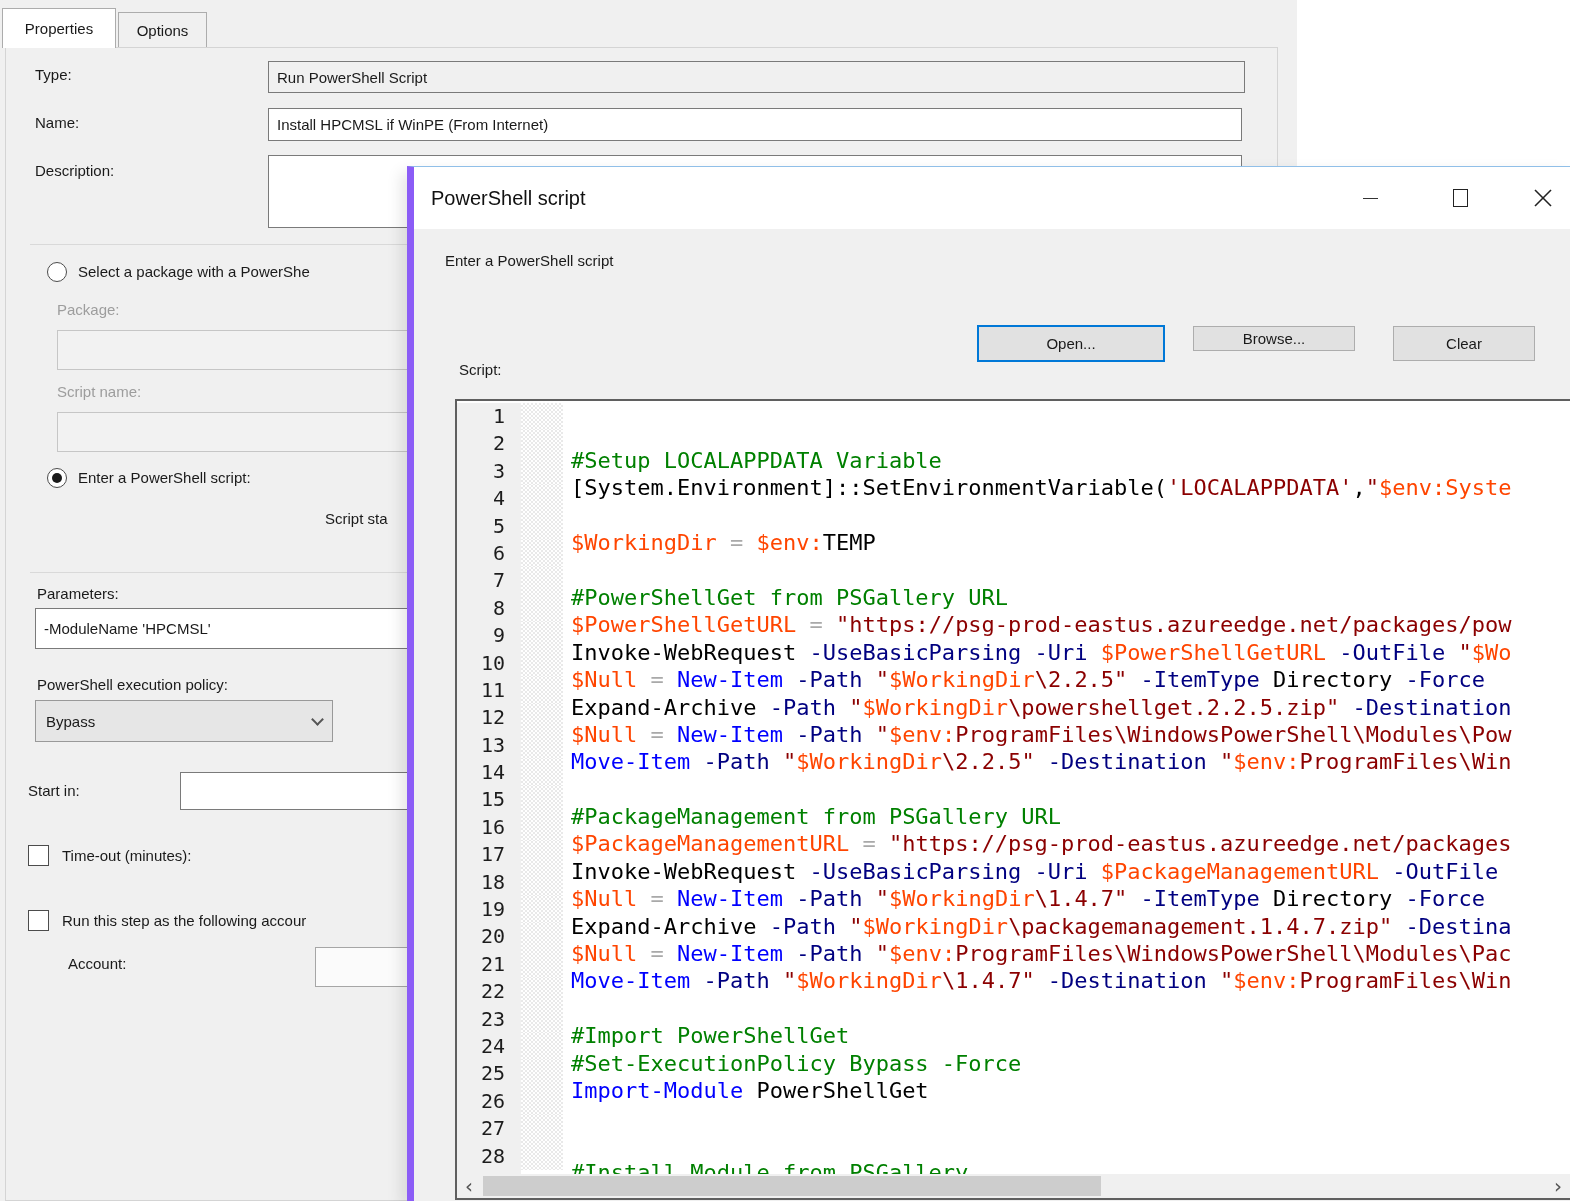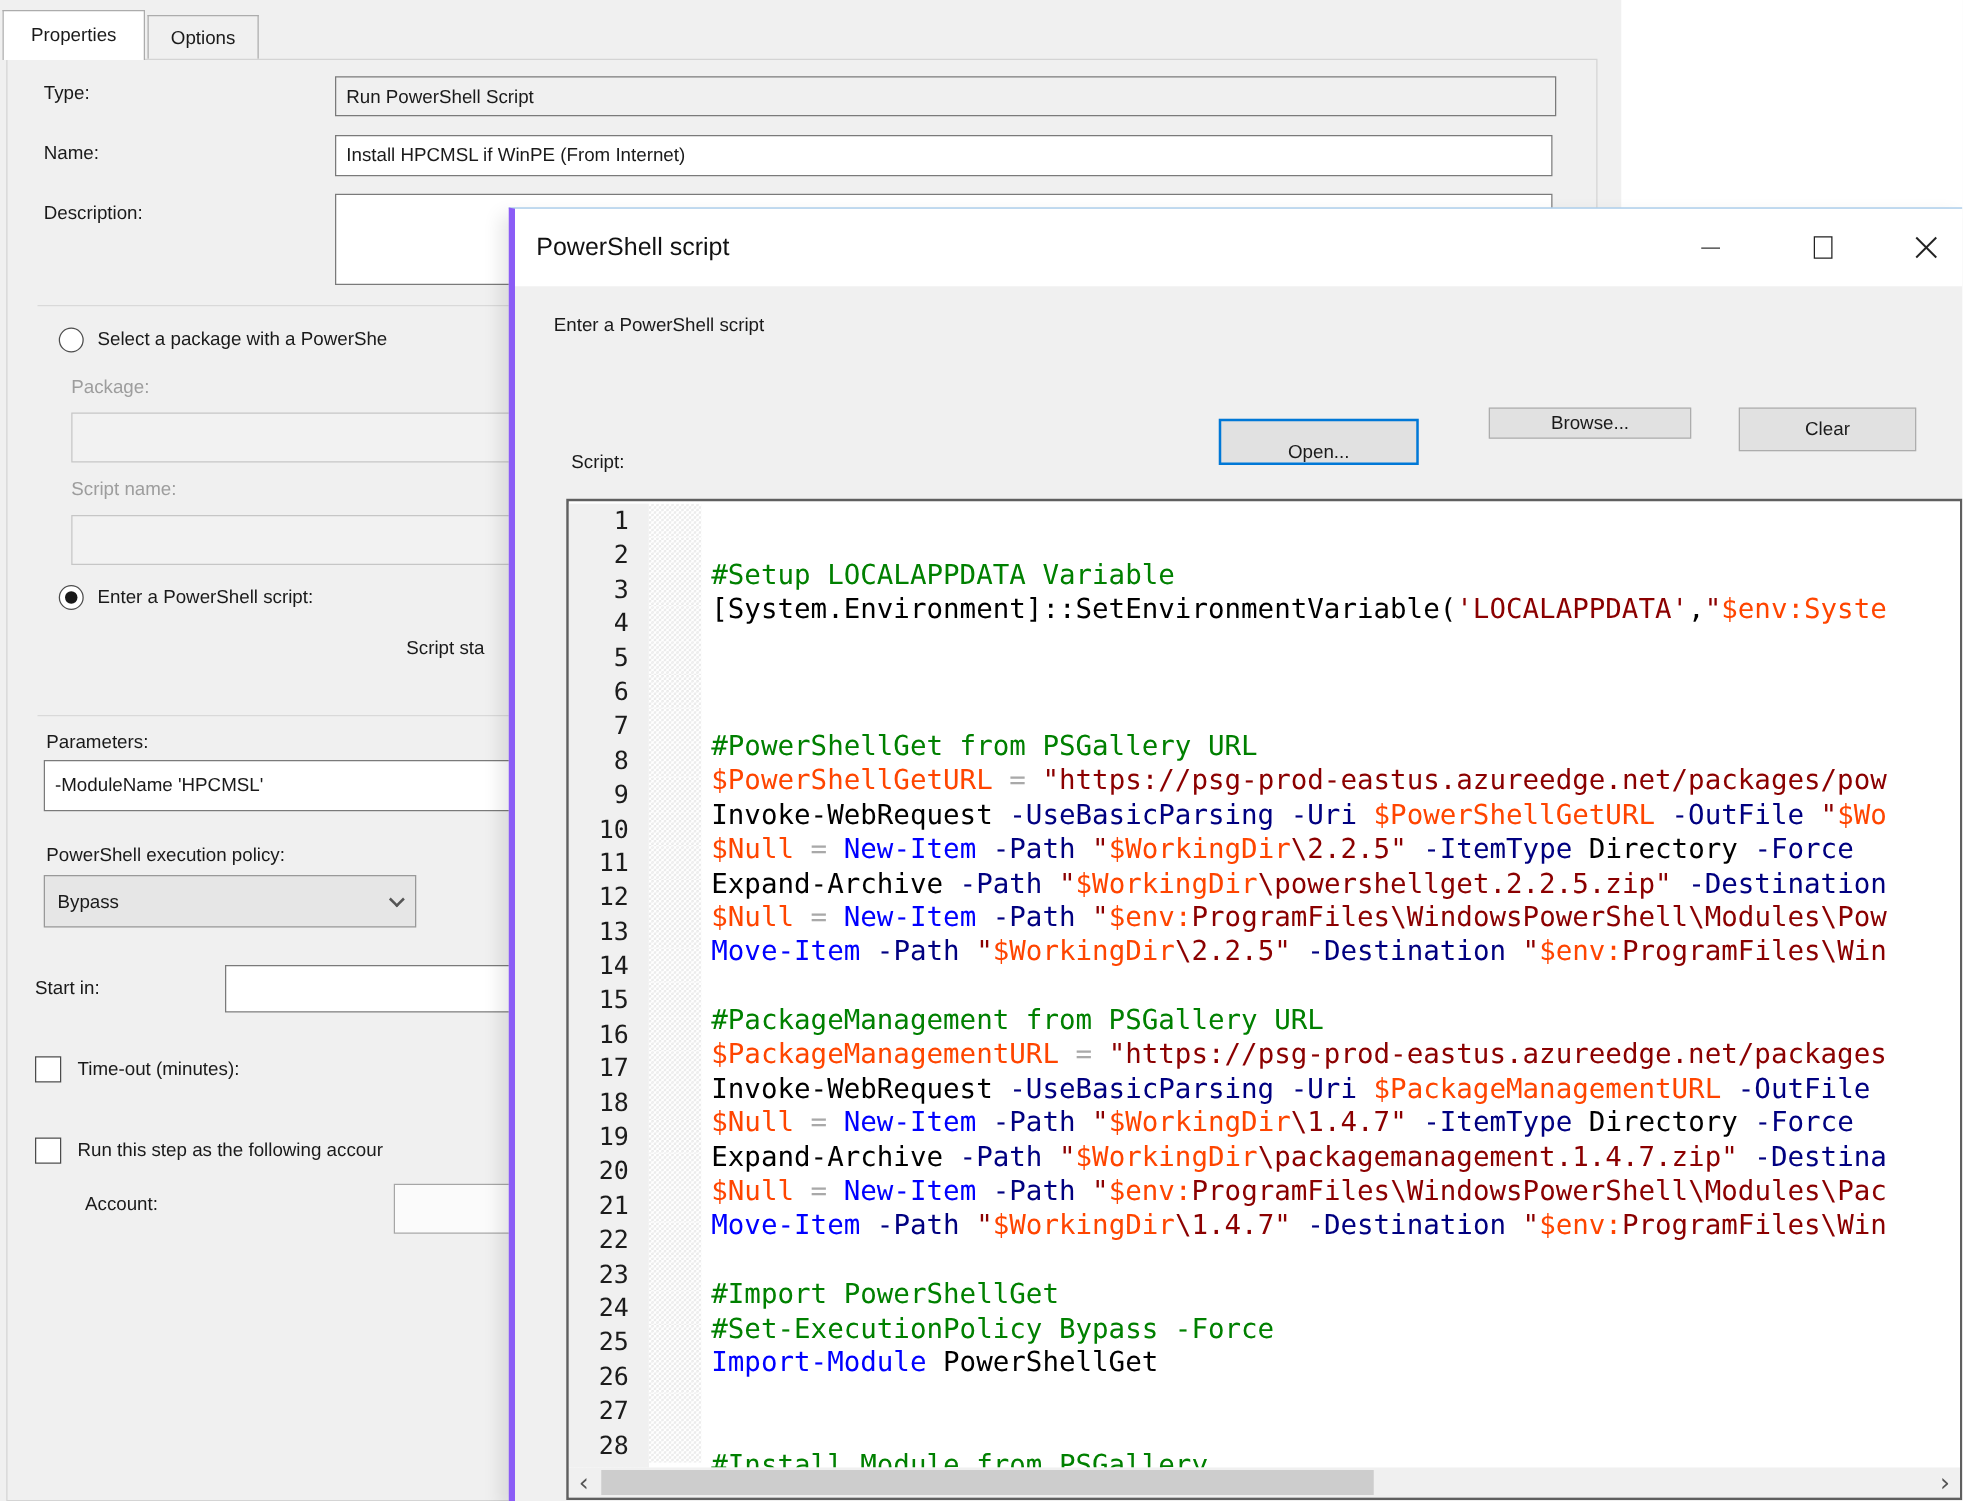--- a/index.html
+++ b/index.html
@@ -33,21 +33,21 @@
   .btn { background:#e1e1e1; border:1px solid #adadad; font-size:15px;
          display:flex; align-items:center; justify-content:center; cursor:default; }
   .btn.default { border:2px solid #0078d7; }
   .combo { background:#e6e6e6; border:1px solid #999999; font-size:15px;
            display:flex; align-items:center; padding:0 10px; }
   .chev { width:9px; height:9px; border-right:2px solid #555; border-bottom:2px solid #555;
           transform:rotate(45deg); margin-top:-4px; }
 
   
   #ps-dialog { left:407px; top:166px; width:1163px; height:1035px; background:#f0f0f0;
-               border-left:5px solid #8b5cf6; border-top:1px solid #90bfe8; z-index:10;
+               border-left:7px solid #8b5cf6; border-top:1px solid #90bfe8; z-index:10;
                box-shadow:-6px 6px 14px rgba(0,0,0,0.10); }
   #titlebar { left:0; top:0; width:100%; height:62px; background:#ffffff; }
   #dlg-title { left:17px; top:0; height:62px; display:flex; align-items:center; font-size:20px; color:#111; }
   .cap-btn { top:0; width:46px; height:62px; display:flex; align-items:center; justify-content:center; }
   .min-glyph { width:15px; height:1px; background:#333; }
   .max-glyph { width:15px; height:18px; border:1.5px solid #222; background:transparent; }
 
   
   #code-box { left:41px; top:232px; width:1117px; height:801px; background:#ffffff;
               border:2px solid #5f5f5f; overflow:hidden; }
@@ -167,38 +167,38 @@
       <div class="cap-btn abs" style="left:1106px;">
         <svg width="20" height="20" viewBox="0 0 20 20">
           <line x1="2" y1="2" x2="18" y2="18" stroke="#222" stroke-width="1.6"></line>
           <line x1="18" y1="2" x2="2" y2="18" stroke="#222" stroke-width="1.6"></line>
         </svg>
       </div>
     </div>
 
     <div class="lbl abs" style="left:31px; top:85px;">Enter a PowerShell script</div>
 
-    <div class="btn default abs" style="left:563px; top:168px; width:160px; height:37px;align-items:flex-end;">
+    <div class="btn default abs" style="left:563px; top:158px; width:188px; height:37px;">
       <span>Open...</span>
     </div>
     <div class="btn abs" style="left:779px; top:159px; width:162px; height:25px;">
       <span>Browse...</span>
     </div>
     <div class="btn abs" style="left:979px; top:159px; width:142px; height:35px;">
       <span>Clear</span>
     </div>
 
     <div class="lbl abs" style="left:45px; top:194px;">Script:</div>
 
     <div id="code-box" class="abs">
       <div id="code-lines">
           <div class="code-row"><span class="ln">1</span><span class="hatch"></span><span class="code"><span class="tk-c">#Setup LOCALAPPDATA Variable</span></span></div>
           <div class="code-row"><span class="ln">2</span><span class="hatch"></span><span class="code"><span class="tk-t">[System.Environment]::SetEnvironmentVariable(</span><span class="tk-s">'LOCALAPPDATA'</span><span class="tk-t">,</span><span class="tk-s">"</span><span class="tk-v">$env:Syste</span></span></div>
           <div class="code-row"><span class="ln">3</span><span class="hatch"></span><span class="code"></span></div>
-          <div class="code-row"><span class="ln">4</span><span class="hatch"></span></div>
+          <div class="code-row"><span class="ln">4</span><span class="hatch"></span><span class="code"><span class="tk-v">$WorkingDir</span><span class="tk-o"> = </span><span class="tk-v">$env:</span><span class="tk-t">TEMP</span></span></div>
           <div class="code-row"><span class="ln">5</span><span class="hatch"></span><span class="code"></span></div>
           <div class="code-row"><span class="ln">6</span><span class="hatch"></span><span class="code"><span class="tk-c">#PowerShellGet from PSGallery URL</span></span></div>
           <div class="code-row"><span class="ln">7</span><span class="hatch"></span><span class="code"><span class="tk-v">$PowerShellGetURL</span><span class="tk-o"> = </span><span class="tk-s">"https://psg-prod-eastus.azureedge.net/packages/pow</span></span></div>
           <div class="code-row"><span class="ln">8</span><span class="hatch"></span><span class="code"><span class="tk-t">Invoke-WebRequest</span><span class="tk-p"> -UseBasicParsing -Uri</span><span class="tk-t"> </span><span class="tk-v">$PowerShellGetURL</span><span class="tk-p"> -OutFile</span><span class="tk-t"> </span><span class="tk-s">"</span><span class="tk-v">$Wo</span></span></div>
           <div class="code-row"><span class="ln">9</span><span class="hatch"></span><span class="code"><span class="tk-v">$Null</span><span class="tk-o"> = </span><span class="tk-k">New-Item</span><span class="tk-p"> -Path</span><span class="tk-t"> </span><span class="tk-s">"</span><span class="tk-v">$WorkingDir</span><span class="tk-s">\2.2.5"</span><span class="tk-p"> -ItemType</span><span class="tk-t"> Directory</span><span class="tk-p"> -Force</span></span></div>
           <div class="code-row"><span class="ln">10</span><span class="hatch"></span><span class="code"><span class="tk-t">Expand-Archive</span><span class="tk-p"> -Path</span><span class="tk-t"> </span><span class="tk-s">"</span><span class="tk-v">$WorkingDir</span><span class="tk-s">\powershellget.2.2.5.zip"</span><span class="tk-p"> -Destination</span></span></div>
           <div class="code-row"><span class="ln">11</span><span class="hatch"></span><span class="code"><span class="tk-v">$Null</span><span class="tk-o"> = </span><span class="tk-k">New-Item</span><span class="tk-p"> -Path</span><span class="tk-t"> </span><span class="tk-s">"</span><span class="tk-v">$env:</span><span class="tk-s">ProgramFiles\WindowsPowerShell\Modules\Pow</span></span></div>
           <div class="code-row"><span class="ln">12</span><span class="hatch"></span><span class="code"><span class="tk-k">Move-Item</span><span class="tk-p"> -Path</span><span class="tk-t"> </span><span class="tk-s">"</span><span class="tk-v">$WorkingDir</span><span class="tk-s">\2.2.5"</span><span class="tk-p"> -Destination</span><span class="tk-t"> </span><span class="tk-s">"</span><span class="tk-v">$env:</span><span class="tk-s">ProgramFiles\Win</span></span></div>
           <div class="code-row"><span class="ln">13</span><span class="hatch"></span><span class="code"></span></div>
           <div class="code-row"><span class="ln">14</span><span class="hatch"></span><span class="code"><span class="tk-c">#PackageManagement from PSGallery URL</span></span></div>

